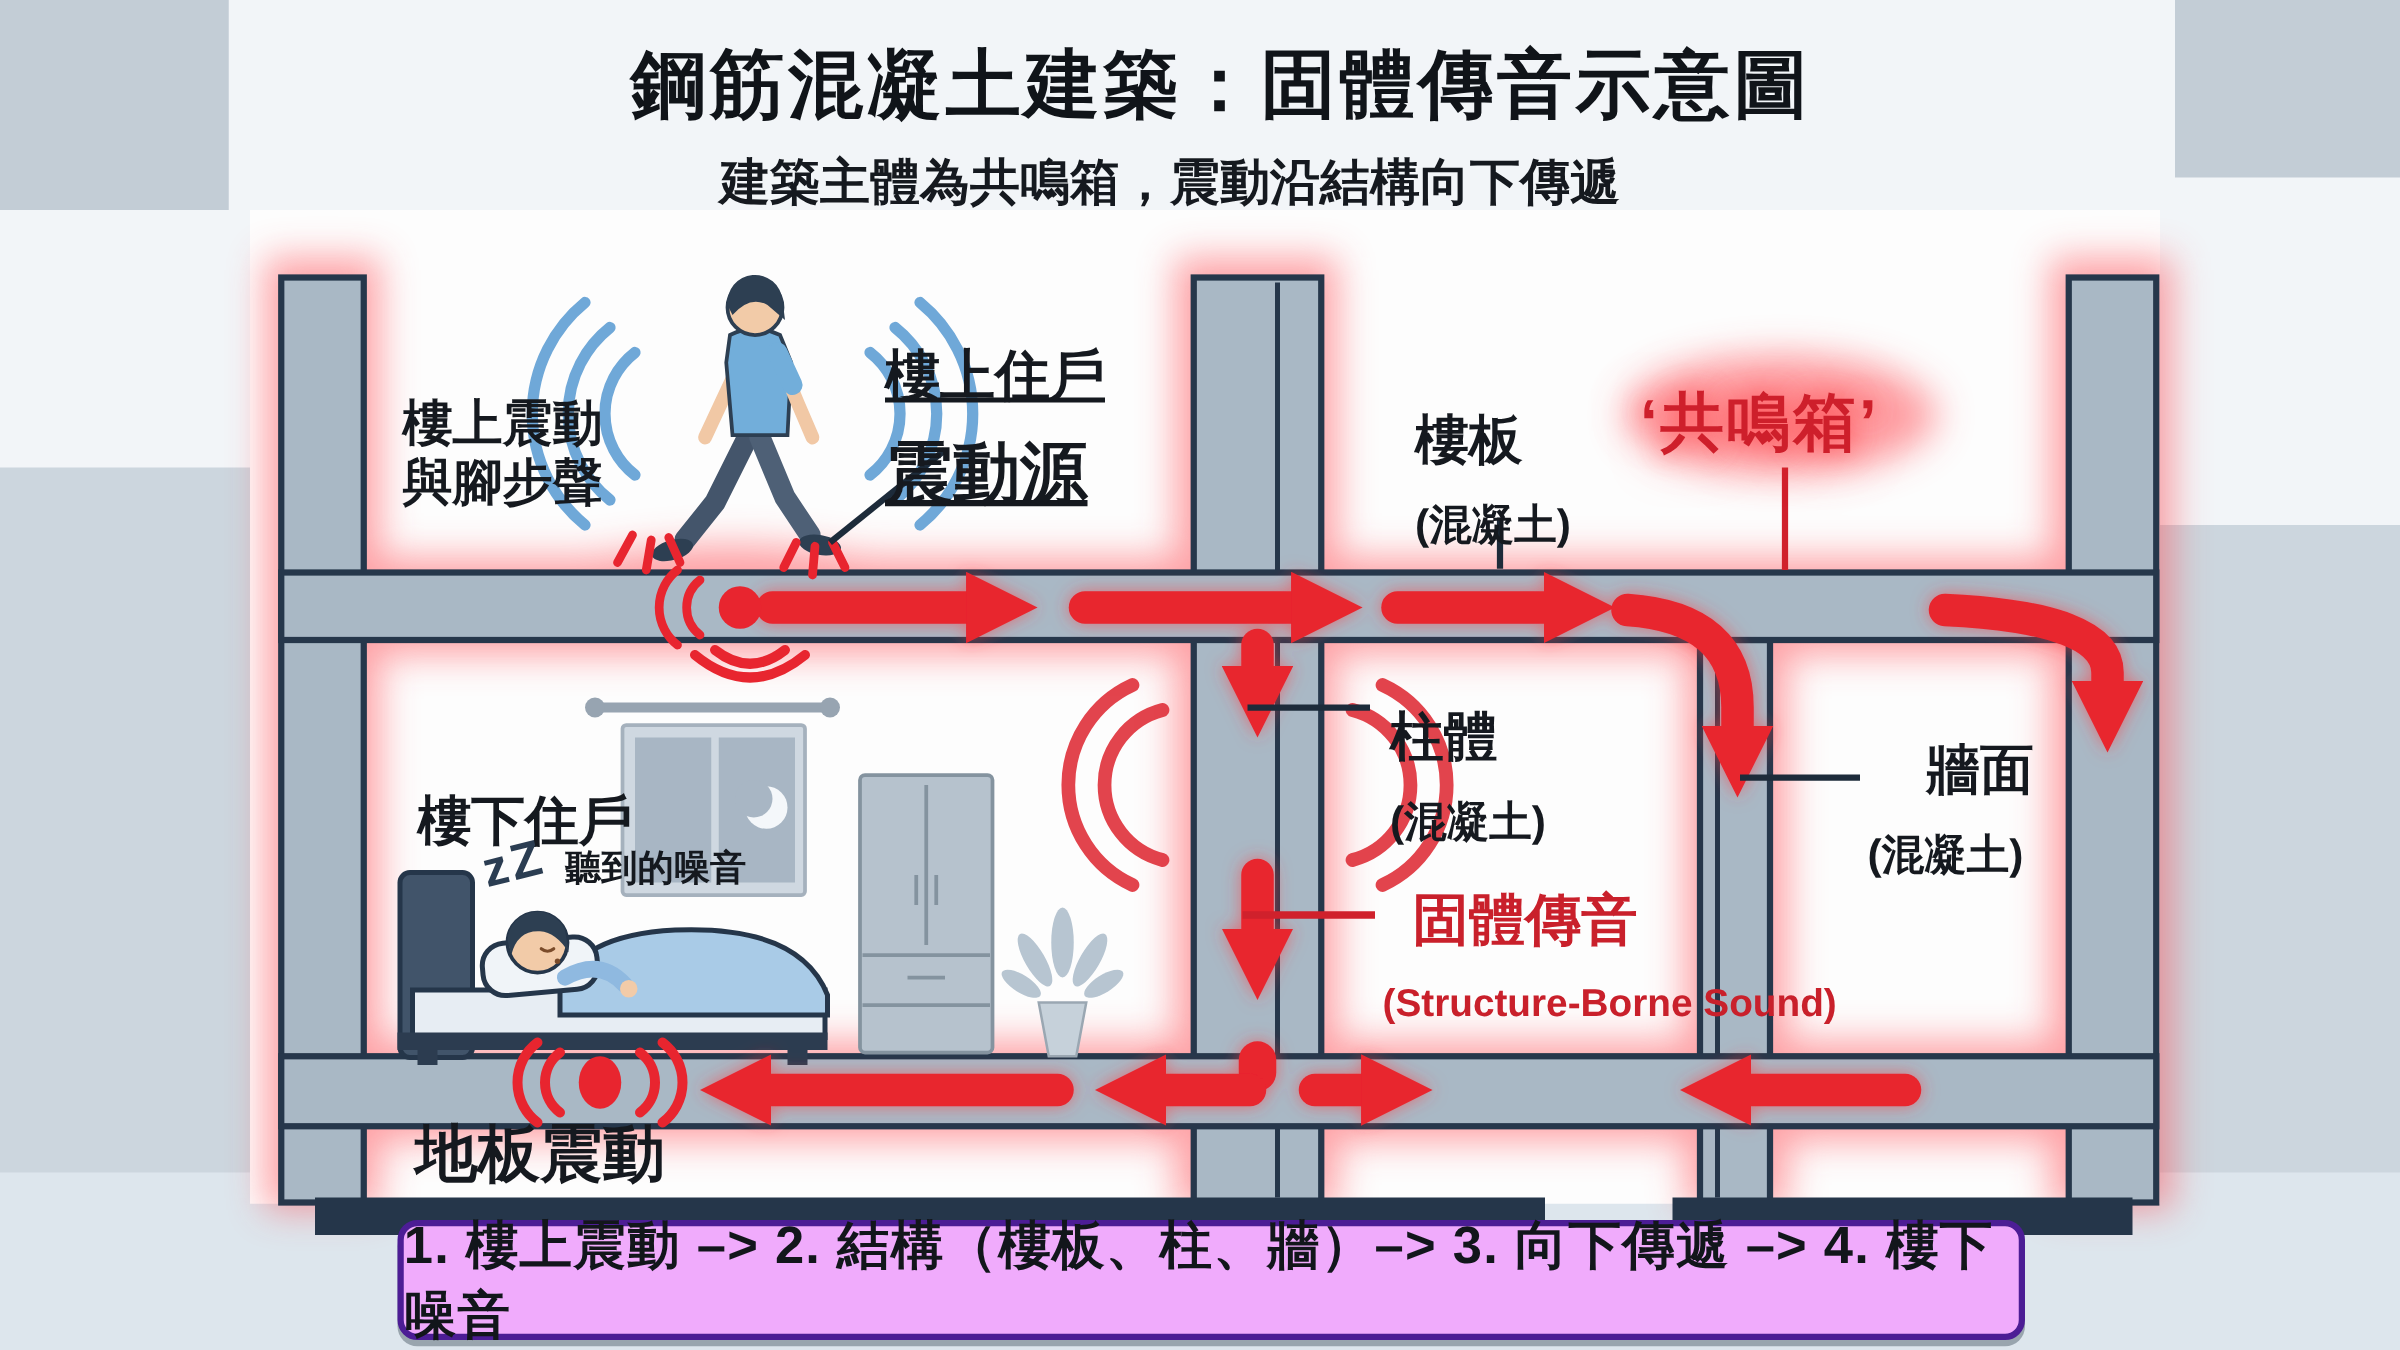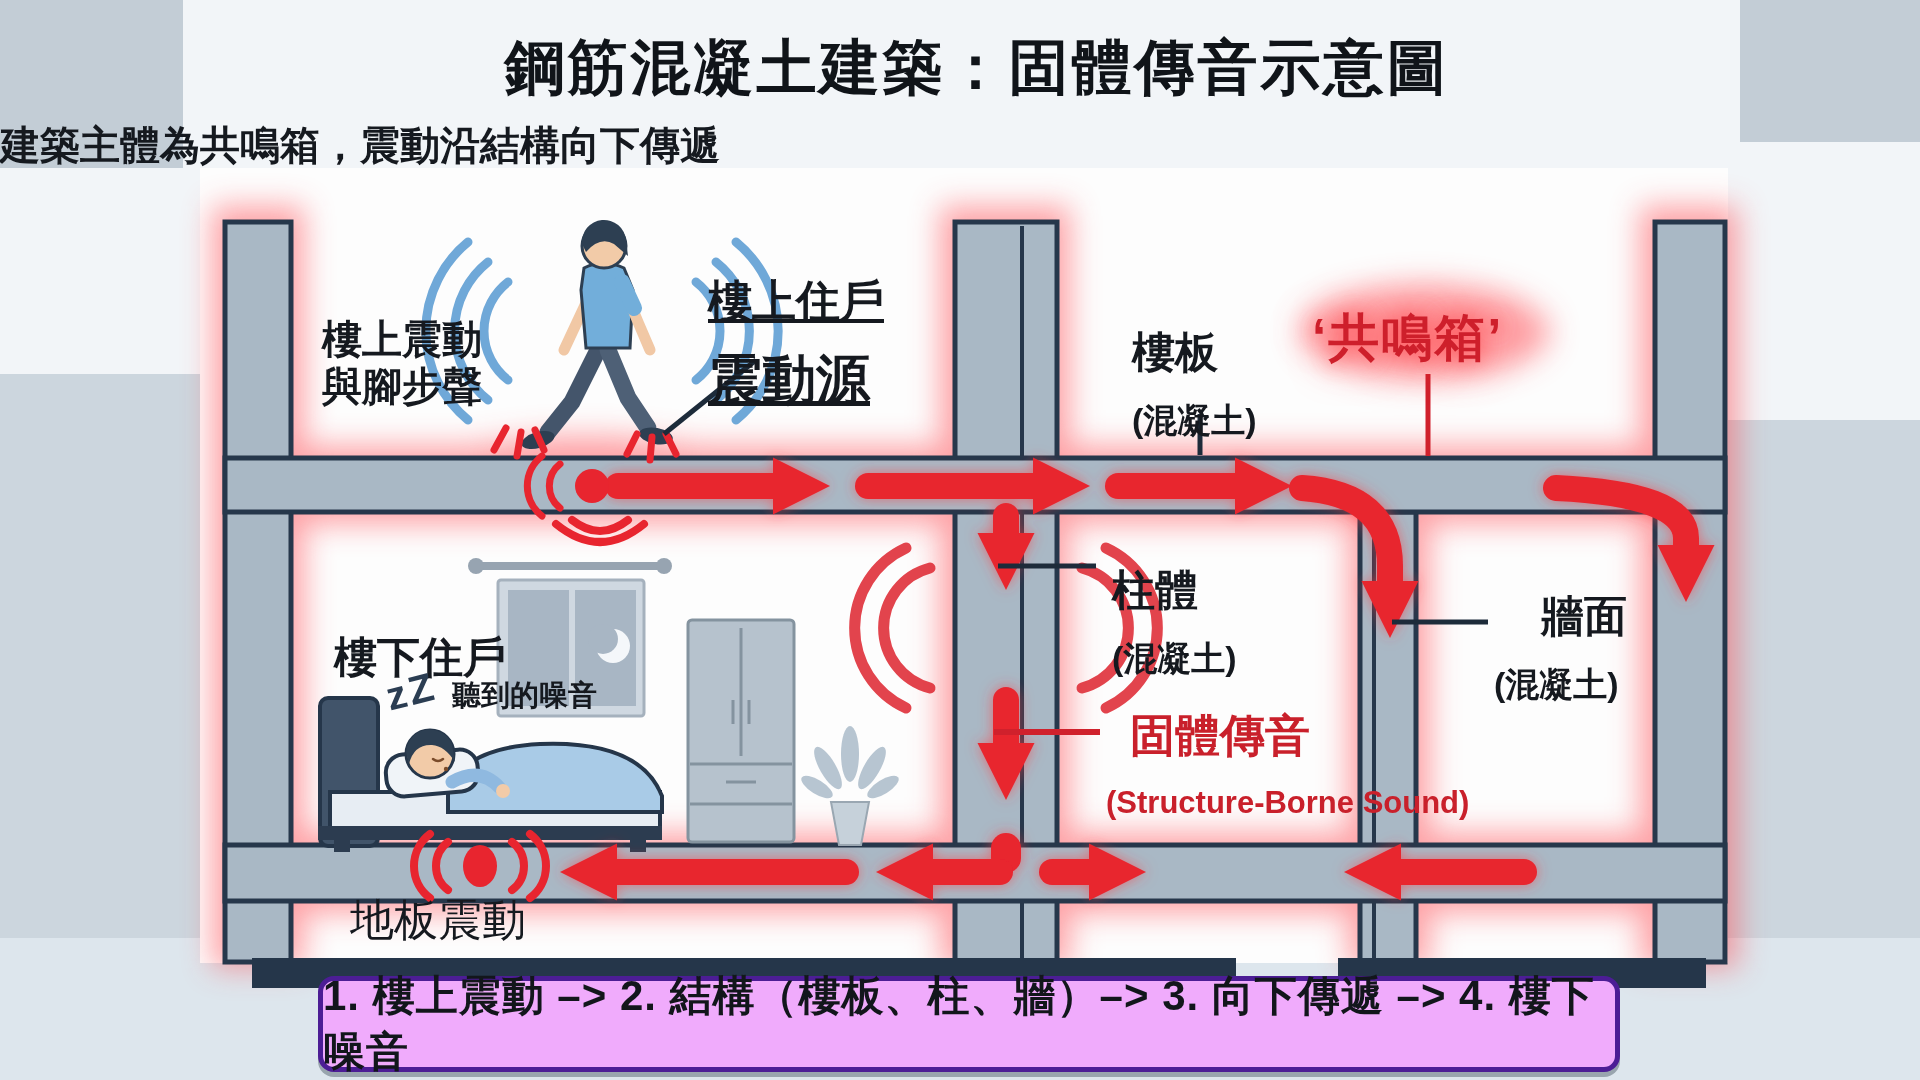--- a/index.html
+++ b/index.html
@@ -16,21 +16,21 @@
   .bg-r  { left:1728px; top:420px; width:192px; height:546px; background:#ccd6de; }
   .bg-bottom { left:0; top:938px; width:1920px; height:142px; background:#dde6ed; }
 
   svg.scene { position:absolute; left:0; top:0; }
 
   .title {
     position:absolute; left:17px; top:28px; width:1920px; text-align:center;
     font-size:60px; font-weight:800; letter-spacing:3px; color:#101419;
   }
   .subtitle {
-    position:absolute; left:0; top:118px; width:1872px; 
+    position:absolute; left:0; top:118px; width:1872px; text-align:center;
     font-size:40px; font-weight:700; color:#15191f;
   }
   .lbl { position:absolute; font-weight:800; line-height:1.18; white-space:pre-line; color:#15191f; }
   .lbl .l2 { display:block; }
 
   #lbl-upstairs-vib { left:312px; top:316px; width:180px; font-size:40px; text-align:center; }
   #lbl-vib-source { left:708px; top:256px;text-decoration:underline; }
   #lbl-vib-source .l1 { display:block; font-size:44px; font-weight:700; }
   #lbl-vib-source .l2 { font-size:54px; font-weight:800; margin-top:2px; }
   #lbl-floor-slab { left:1132px; top:308px; }
@@ -45,21 +45,21 @@
   #lbl-column .l2 { font-size:34px; margin-top:4px; }
   #lbl-wall { left:1494px; top:572px; }
   #lbl-wall .l1 { display:block; font-size:43px;margin-left:47px; }
   #lbl-wall .l2 { font-size:34px; margin-top:4px; }
   #lbl-sbs { left:1106px; top:690px; color:#c9202b; }
   #lbl-sbs .l1 { display:block; font-size:45px;margin-left:24px; }
   #lbl-sbs .l2 { font-size:31px; margin-top:4px; letter-spacing:0; }
   #lbl-downstairs1 { left:334px; top:632px; font-size:43px; font-weight:700; }
   #lbl-zz { left:386px; top:668px; font-size:40px; color:#2b3d52; transform:rotate(-14deg); letter-spacing:3px; }
   #lbl-downstairs2 { left:452px; top:678px; font-size:29px; font-weight:700; }
-  #lbl-floor-vib { left:350px; top:894px; font-size:44px; font-weight:400; }
+  #lbl-floor-vib { left:332px; top:894px; font-size:50px; font-weight:700; }
 
   .banner {
     position:absolute; left:318px; top:976px; width:1292px; height:86px;
     background:#f0abfc; border:5px solid #4c1d95; border-radius:16px;
     box-shadow:0 5px 0 rgba(27,42,58,.35);
     display:flex; align-items:center; justify-content:center;
   }
   .banner span { font-size:42px; font-weight:800; letter-spacing:1px; color:#12161b; }
 </style>
 </head>

